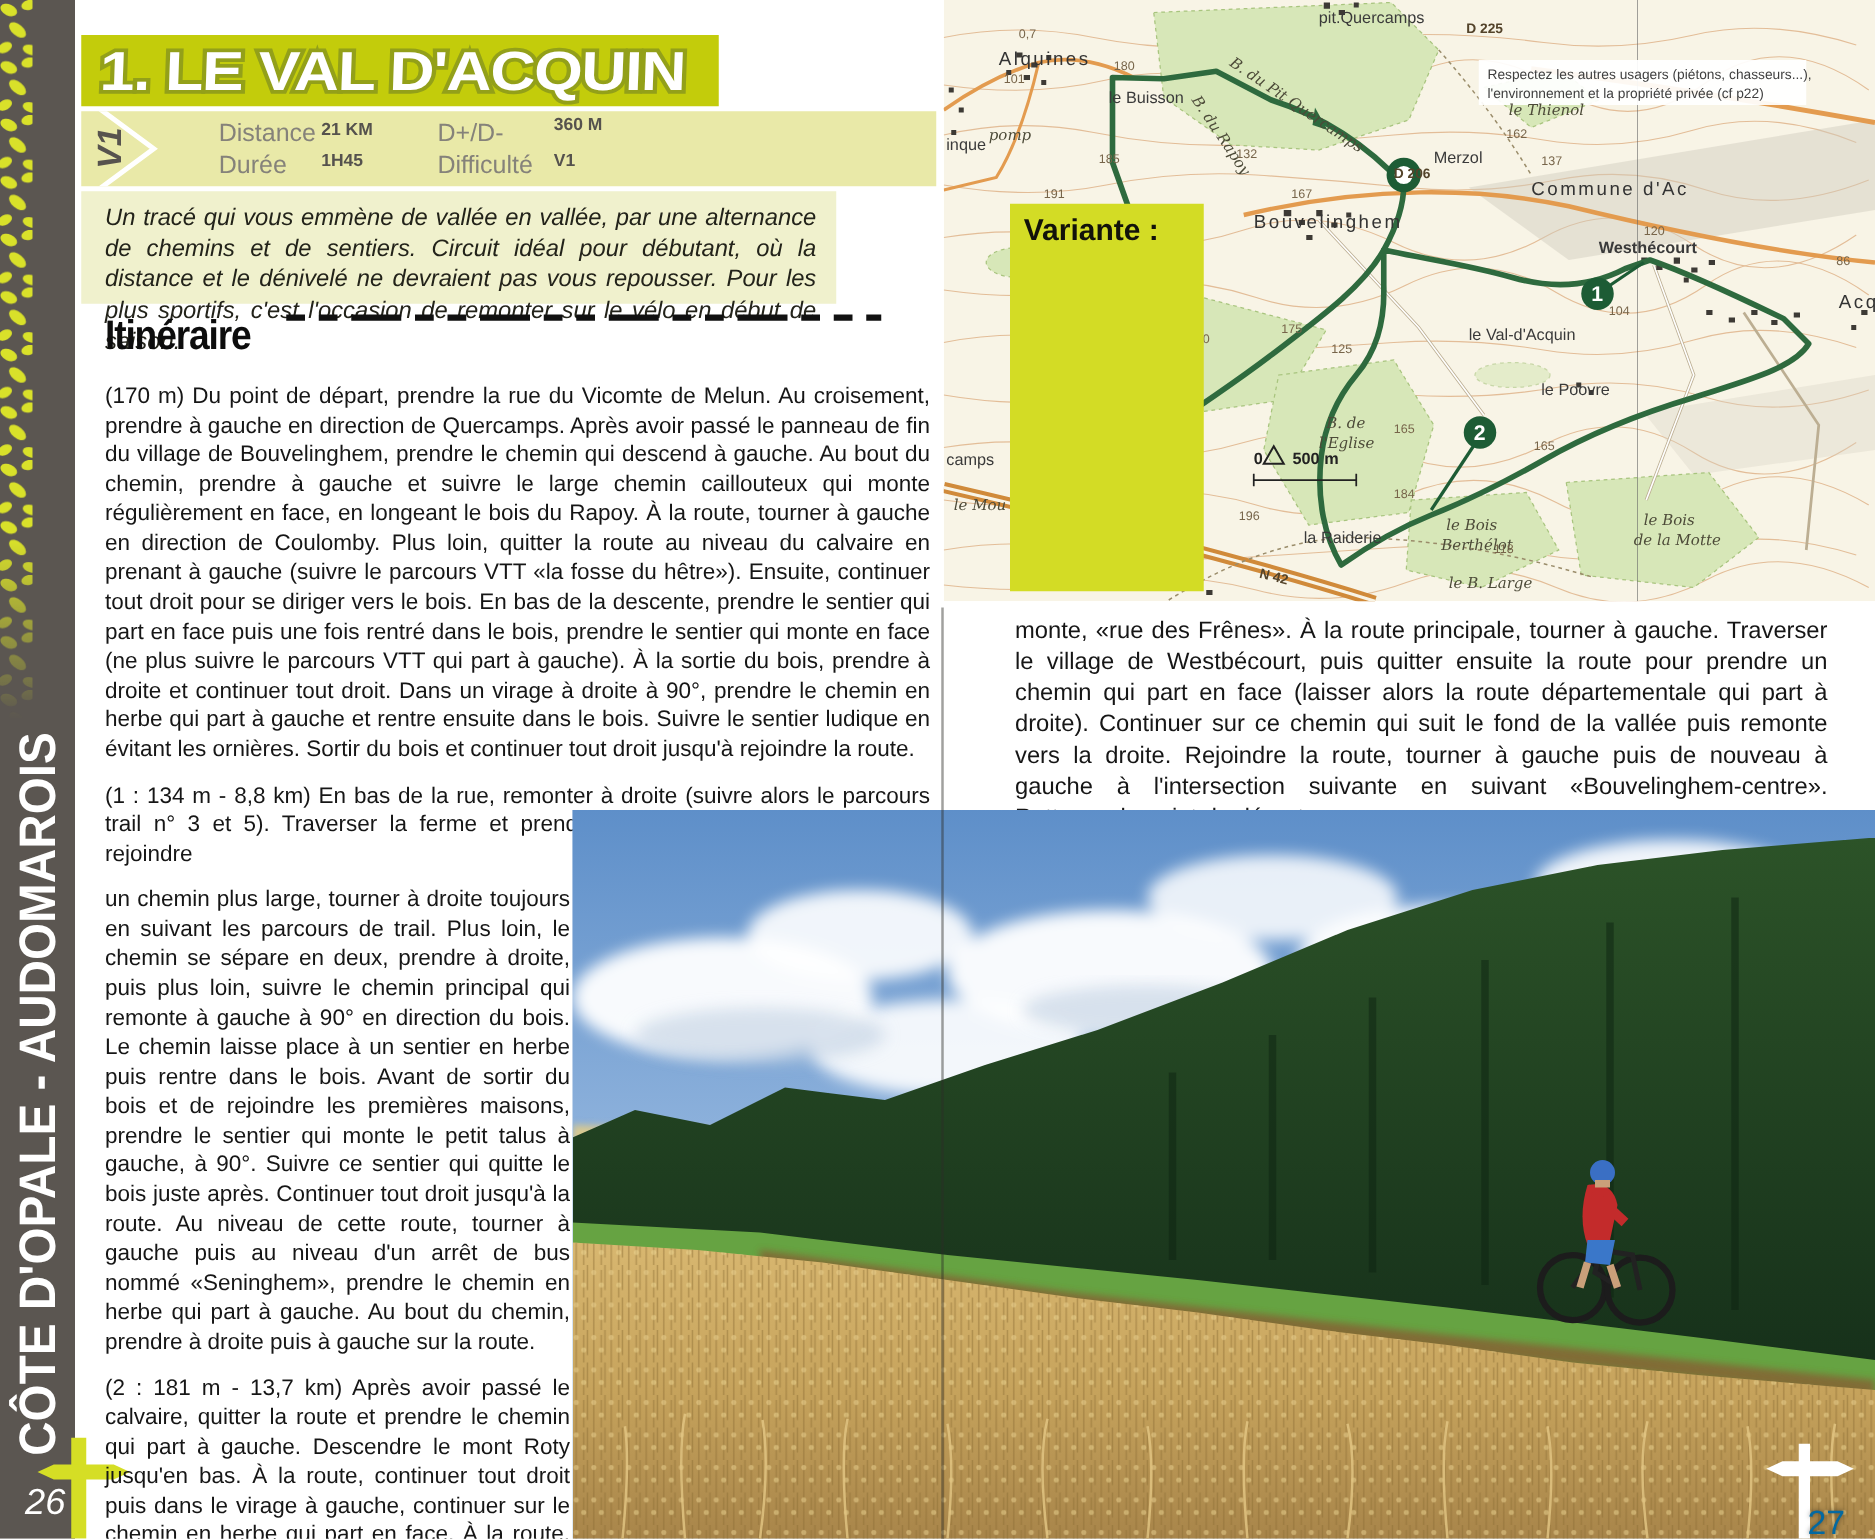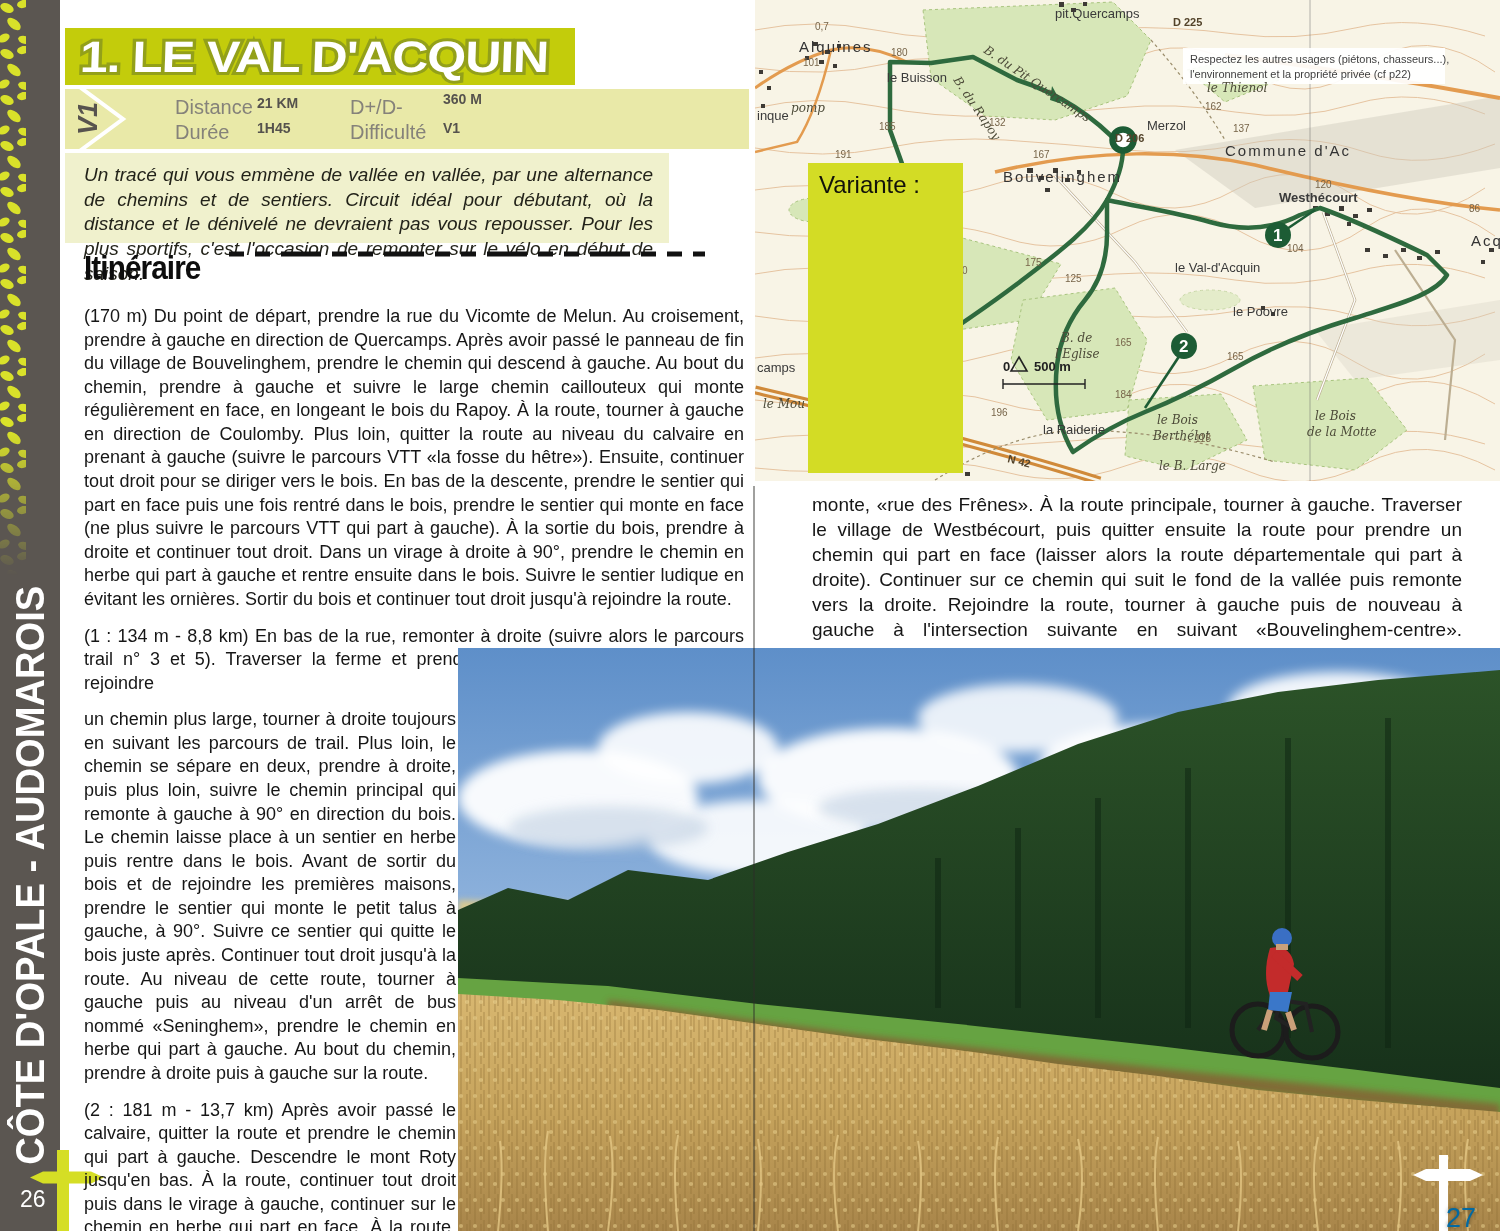--- a/index.html
+++ b/index.html
@@ -5,21 +5,21 @@
   html,body{margin:0;padding:0;}
   body{width:1500px;height:1231px;position:relative;overflow:hidden;background:#fff;
        font-family:"Liberation Sans",sans-serif;}
   .abs{position:absolute;}
 
   
   #sidebar{left:0;top:0;width:60px;height:1231px;background:#5b5651;}
   #vtitle{left:0;top:595px;width:60px;height:560px;display:flex;align-items:center;justify-content:center;}
   #vtitle span{writing-mode:vertical-rl;transform:rotate(180deg) scaleY(.93);
       font-weight:bold;font-size:41px;color:#fff;letter-spacing:0px;white-space:nowrap;}
-  #pnum26{left:20px;top:1186px;color:#fff;font-size:23px;}
+  #pnum26{left:20px;top:1186px;color:#fff;font-size:29px;font-style:italic;}
   #pnum27{left:1446px;top:1190px;color:#0369a1;font-size:27px;text-shadow:0 0 4px rgba(0,0,0,.5);margin-top:13px;}
 
   
   #titleBar{left:65px;top:28px;width:510px;height:57px;background:#c3cc0b;}
   #statsBar{left:65px;top:89px;width:684px;height:60px;background:#e9e9a8;}
   #introBar{left:65px;top:153px;width:604px;height:90px;background:#f0f1cd;}
   #introBar p{margin:0;padding:10px 16px 0 19px;font-size:19px;line-height:1.3;
       font-style:italic;color:#23231a;text-align:justify;}
   .statlabel{position:absolute;font-size:20px;color:#85827a;}
   .statvalue{position:absolute;font-size:14px;font-weight:bold;color:#55524d;}
@@ -29,21 +29,21 @@
   #itinHead h2{margin:0;font-size:33px;font-weight:900;color:#0d0d0d;transform:scaleX(.9);transform-origin:left;
       letter-spacing:-1px;white-space:nowrap;}
   #itinText{left:84px;top:292px;width:660px;color:#161616;}
   #itinText p{margin:13px 0 13px 0;font-size:18px;line-height:1.31;text-align:justify;}
   #itinText p.narrow{width:372px;}
 
   
   #mapWrap{left:755px;top:0;width:745px;height:481px;}
   #variante{left:808px;top:163px;width:155px;height:310px;background:#d3dc25;overflow:hidden;
       padding:8px 11px;box-sizing:border-box;}
-  #variante h3{margin:0 0 2px 0;font-size:24px;font-weight:400;color:#12120a;transform:scaleX(.92);transform-origin:left;display:inline;}
+  #variante h3{margin:0 0 2px 0;font-size:24px;font-weight:700;color:#12120a;transform:scaleX(.92);transform-origin:left;display:inline;}
   #variante p{display:inline;font-size:16px;line-height:1.24;font-style:italic;color:#1c1c08;}
   #varbody{text-align:justify;margin-top:2px;}
   #rightPar{left:812px;top:492px;width:650px;}
   #rightPar p{margin:0;font-size:19px;line-height:1.32;text-align:justify;color:#161616;}
 
   
   #photo{left:458px;top:648px;width:1042px;height:583px;background:linear-gradient(#6f9bd0,#c9dcef 60%);}
   #seam{left:753px;top:486px;width:2px;height:745px;background:rgba(45,45,40,.45);}
 
   

